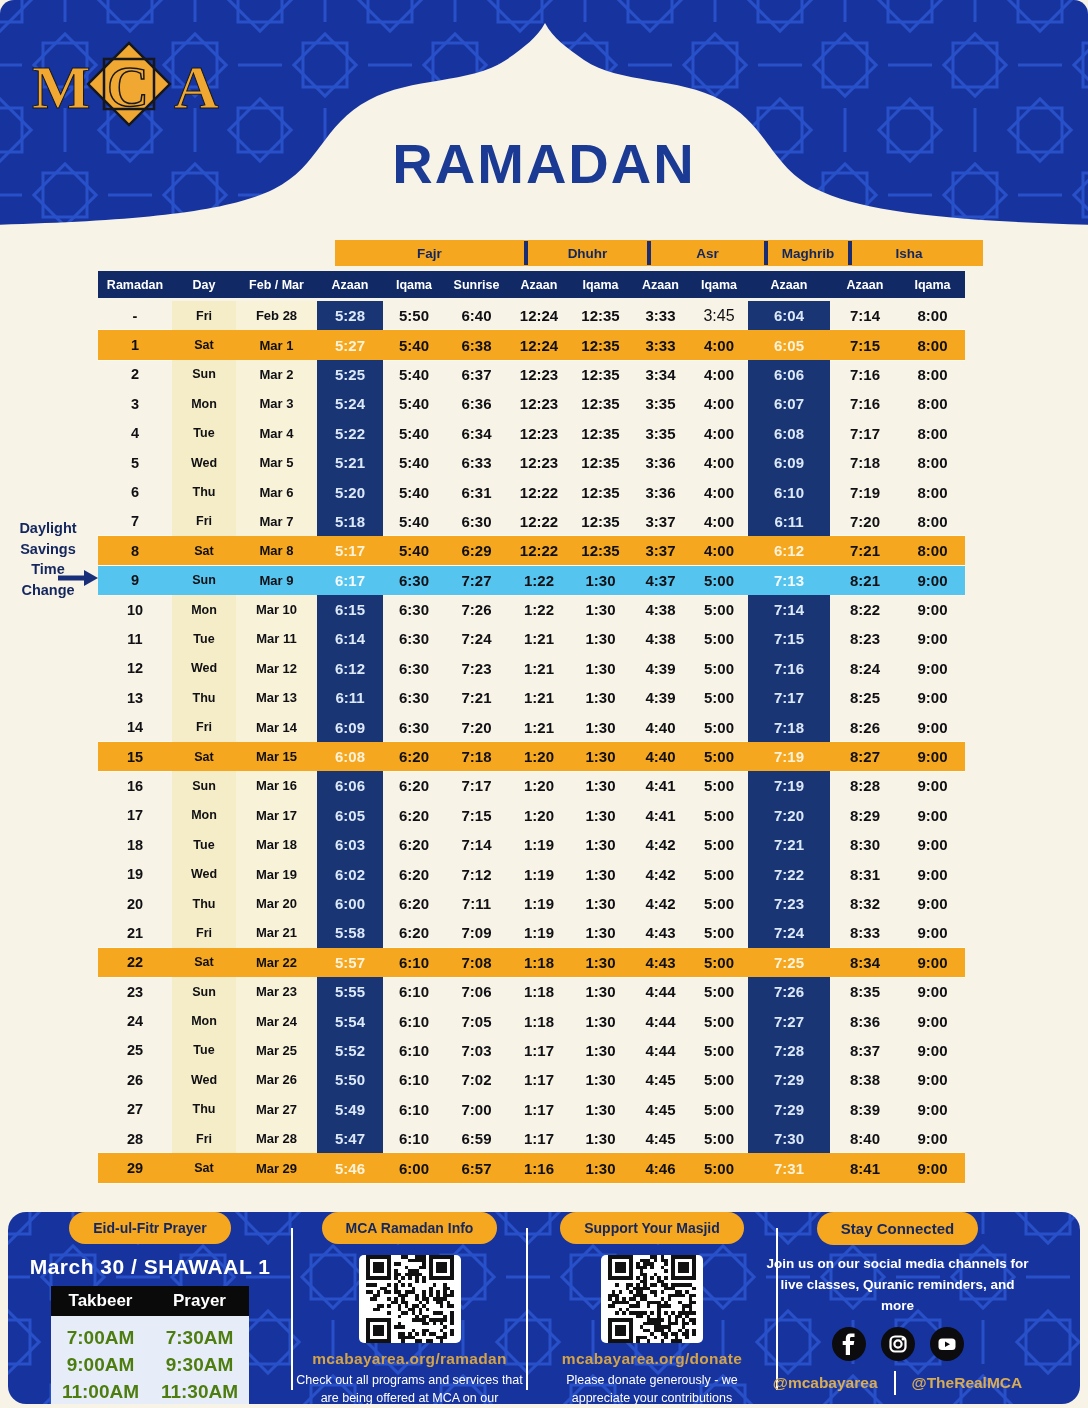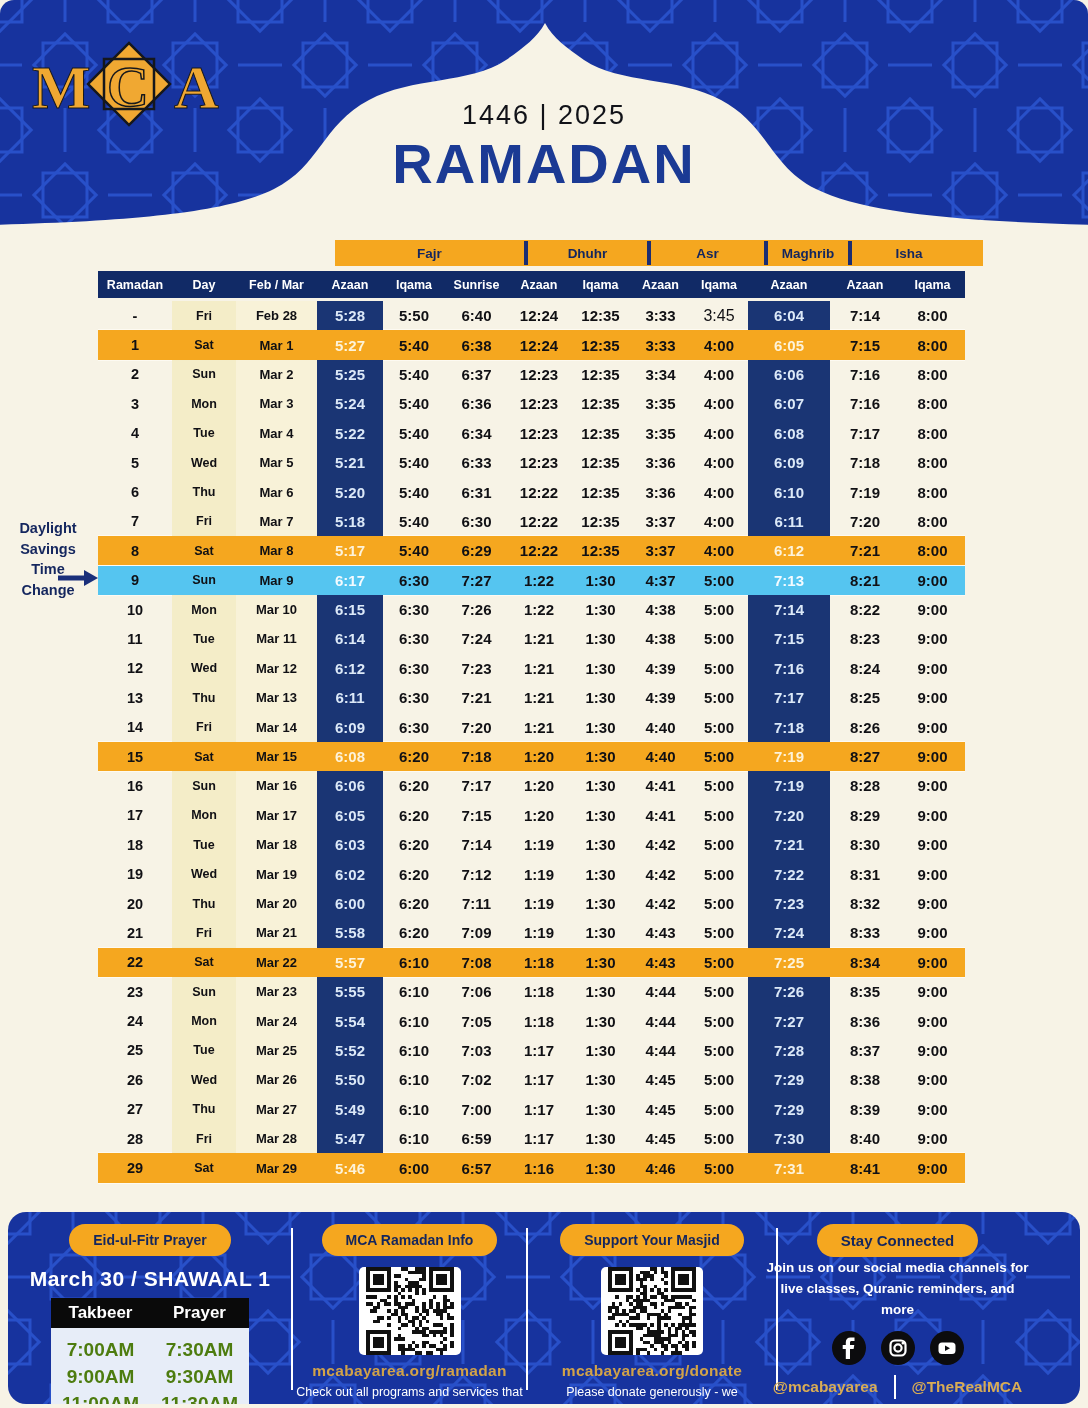--- a/index.html
+++ b/index.html
@@ -52,39 +52,39 @@
   
   .dst-note { position:absolute; left:4px; top:518px; width:88px; text-align:center;
     font-size:14.5px; font-weight:bold; color:var(--navy); line-height:20.5px; }
   .dst-arrow { position:absolute; left:58px; top:570px; }
 
   
   .footer { position:absolute; left:8px; top:1212px; width:1072px; height:192px;
     border-radius:18px; overflow:hidden; }
   .footer svg.bg { position:absolute; inset:0; }
   .fcontent { position:absolute; inset:0; display:flex; }
-  .fsec { position:relative; display:flex; flex-direction:column; align-items:center; padding-top:12px; }
+  .fsec { position:relative; display:flex; flex-direction:column; align-items:center; }
   .fsec.eid { width:284px; } .fsec.info { width:235px; } .fsec.donate { width:250px; } .fsec.social { width:241px; }
   .fdiv { position:absolute; top:16px; bottom:14px; width:2px; background:#fff; }
   .badge { background:var(--orange); color:var(--navy); font-weight:bold; font-size:14px;
     padding:8px 24px; border-radius:22px; white-space:nowrap; }
   .eid-date { color:#fff; font-size:21px; font-weight:bold; margin-top:11px; letter-spacing:0.5px; }
   .eid-table { width:198px; margin-top:7px; }
   .eid-th { display:grid; grid-template-columns:1fr 1fr; background:#0a0a0a; height:30px;
     align-items:center; }
   .eid-th div { color:#fff; font-weight:bold; font-size:17px; text-align:center; }
   .eid-body { background:#e7edf8; padding:8px 0 9px; }
   .eid-row { display:grid; grid-template-columns:1fr 1fr; height:27px; align-items:center; }
   .eid-row div { font-weight:bold; font-size:19px; color:#4d7c0f; text-align:center; }
   .qr { width:102px; height:102px; background:#fff; border-radius:5px; margin-top:11px;
     display:flex; align-items:center; justify-content:center; }
   .flink { margin-top:7px; font-size:15.5px; font-weight:bold; color:#d2a348; letter-spacing:0.3px; }
   .fdesc { margin-top:3px; font-size:12.5px; font-weight:500; color:#fff; line-height:1.45;
     text-align:center; width:232px; }
-  .social-text { margin-top:1px; color:#fff; font-size:13.5px; font-weight:bold;
+  .social-text { margin-top:9px; color:#fff; font-size:13.5px; font-weight:bold;
     text-align:center; line-height:1.55; width:270px; }
   .icon-row { display:flex; gap:13px; margin-top:9px; }
   .handles { display:flex; align-items:center; gap:16px; margin-top:9px; }
   .handle { color:#d8ac55; font-size:15.5px; font-weight:bold; }
   .hbar { width:2px; height:24px; background:#fff; }
 </style>
 </head>
 <body>
 
 <svg width="0" height="0" style="position:absolute">
@@ -115,21 +115,20 @@
   </svg>
   <svg class="logo" width="215" height="125" viewBox="0 0 215 125">
     <g>
       <rect x="78" y="33" width="58" height="58" fill="#f0a832" stroke="#15171c" stroke-width="2.5" transform="rotate(45 107 62)"></rect>
       <rect x="82" y="37" width="50" height="50" fill="none" stroke="#15171c" stroke-width="2.5"></rect>
     </g>
     <text x="10" y="86" font-family="Liberation Serif, serif" font-weight="bold" font-size="62" fill="#f0a832" stroke="#15171c" stroke-width="1">M</text>
     <text x="85" y="84" font-family="Liberation Serif, serif" font-weight="bold" font-size="58" fill="#f0a832" stroke="#15171c" stroke-width="1.5">C</text>
     <text x="152" y="86" font-family="Liberation Serif, serif" font-weight="bold" font-size="62" fill="#f0a832" stroke="#15171c" stroke-width="1">A</text>
   </svg>
-  <div class="year-line">1446 | 2025</div>
   <div class="main-title">RAMADAN</div>
 </div>
 
 <div class="prayer-band" id="prayer-band">
     <div class="pgroup" style="width: 189px;">Fajr</div>
     <div class="psep"></div>
     <div class="pgroup" style="width: 119px;">Dhuhr</div>
     <div class="psep"></div>
     <div class="pgroup" style="width: 113px;">Asr</div>
     <div class="psep"></div>

